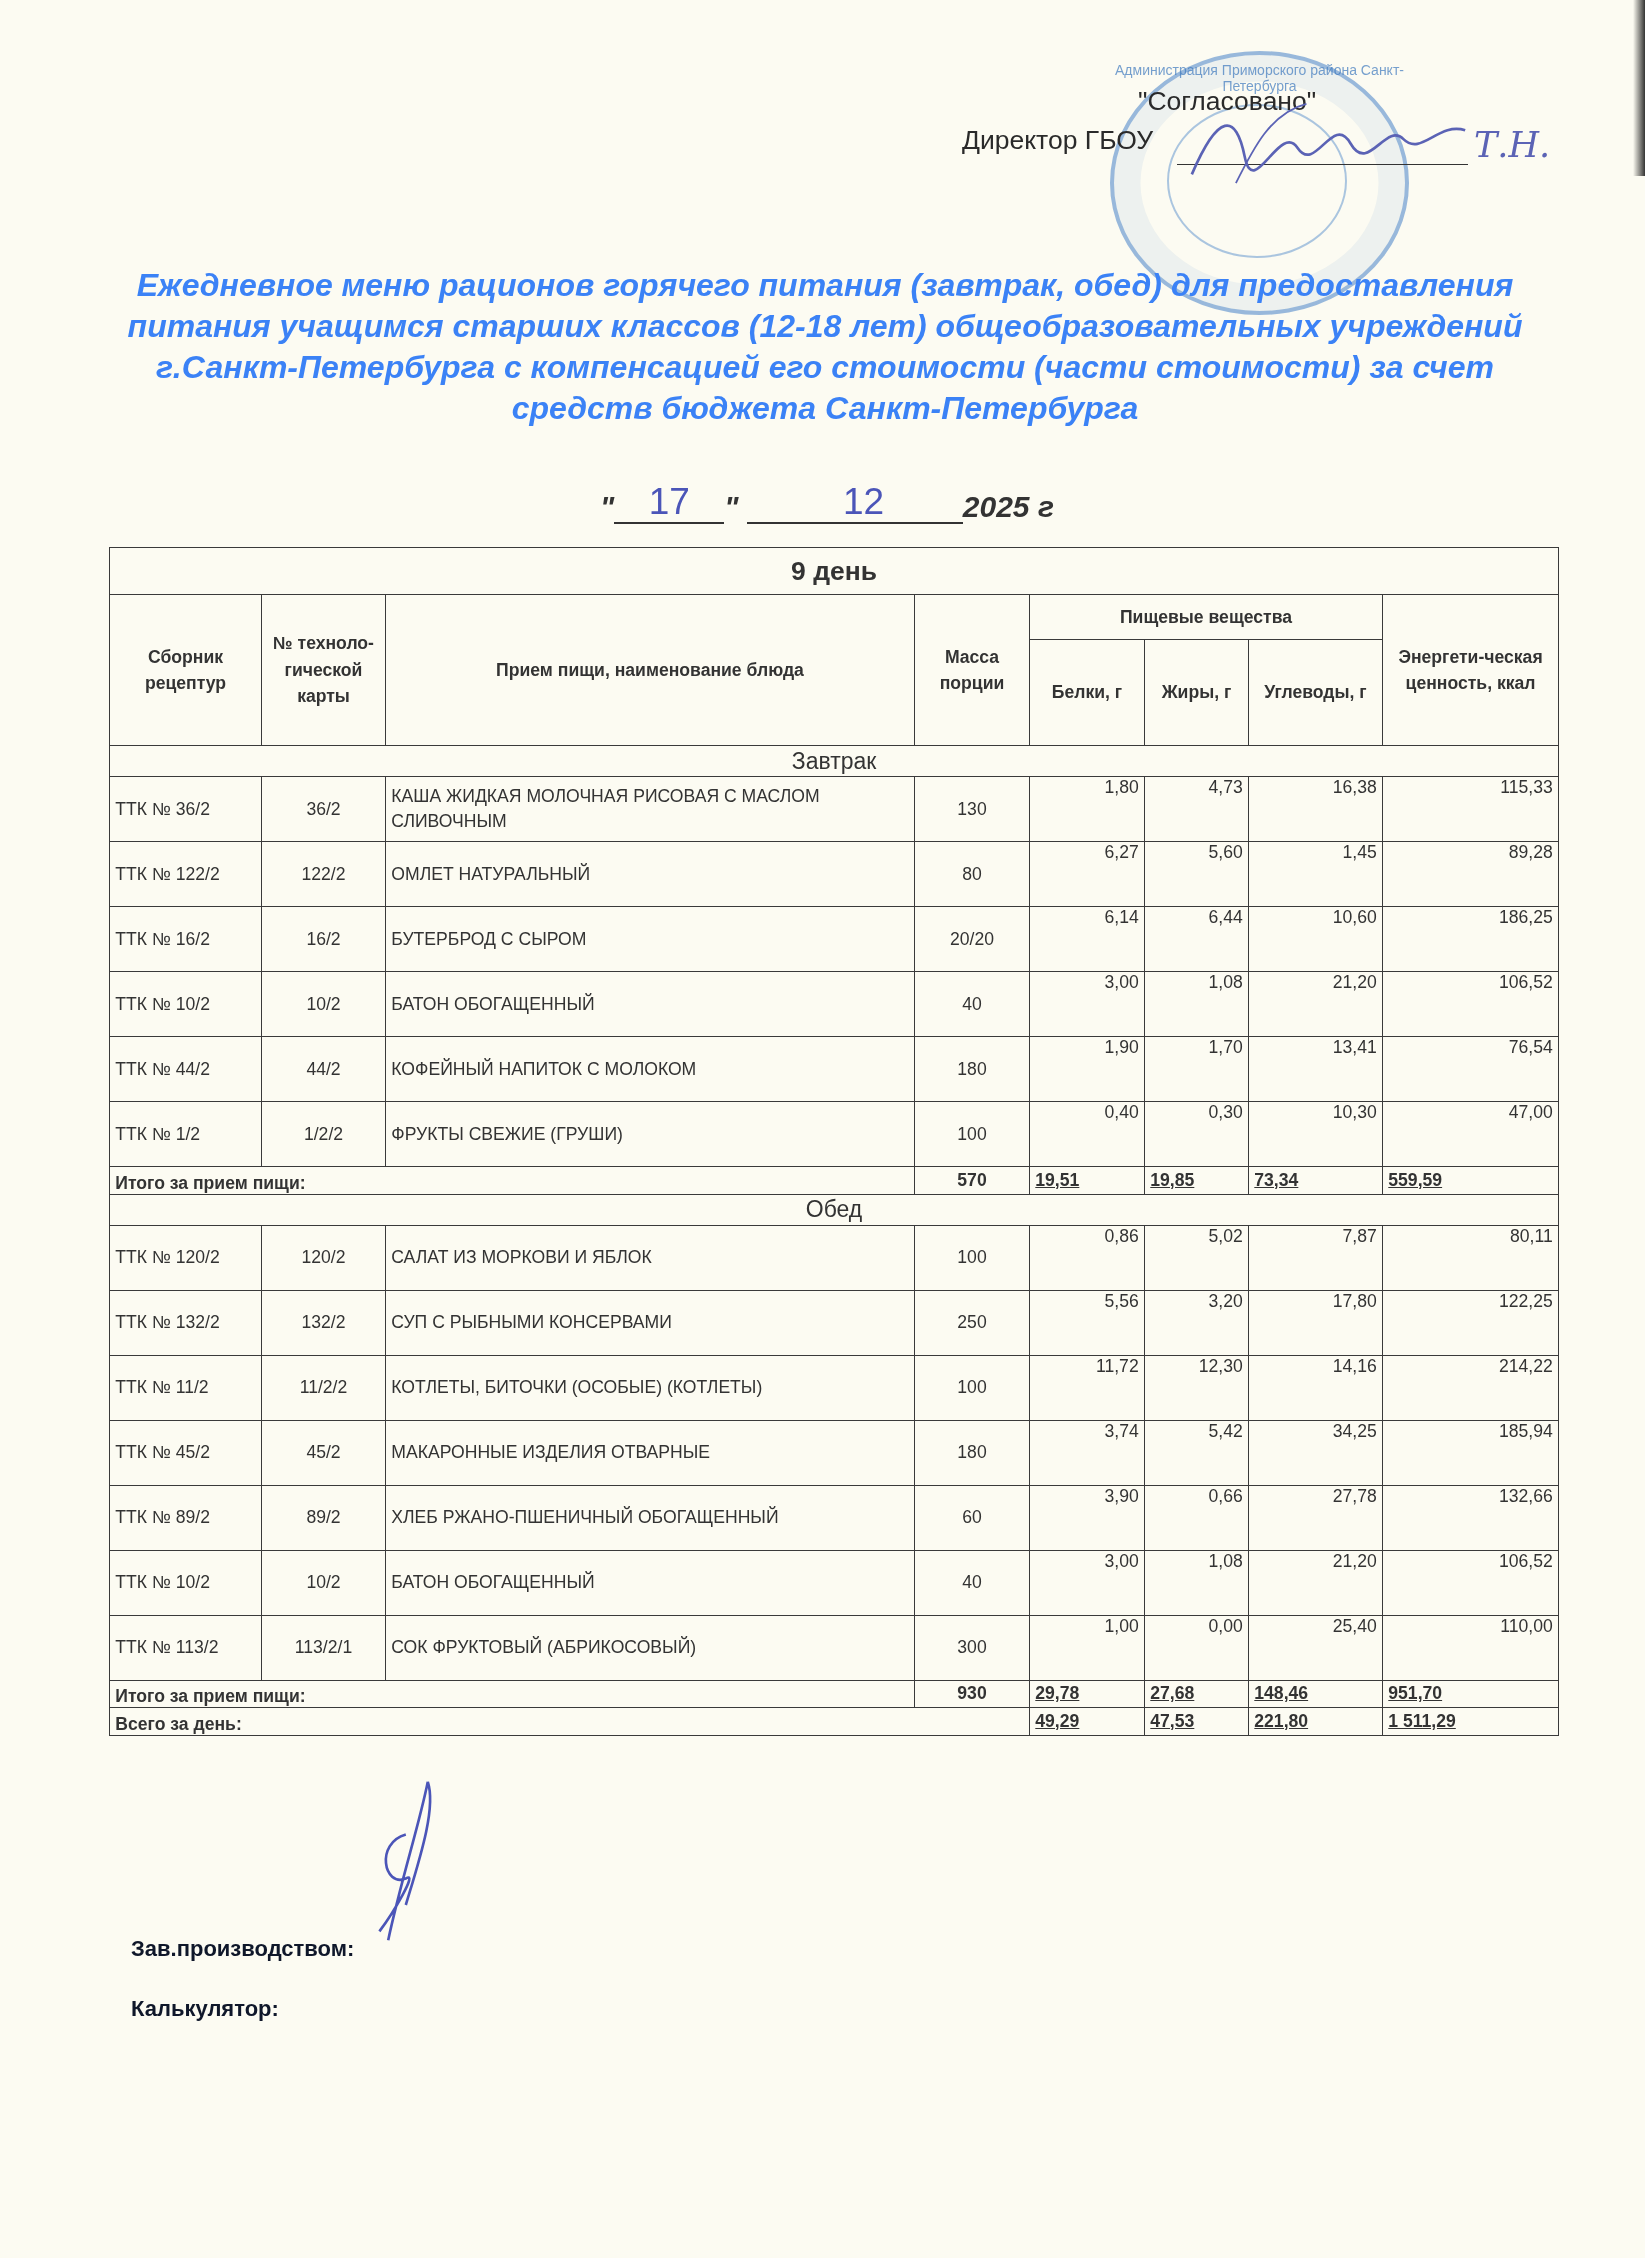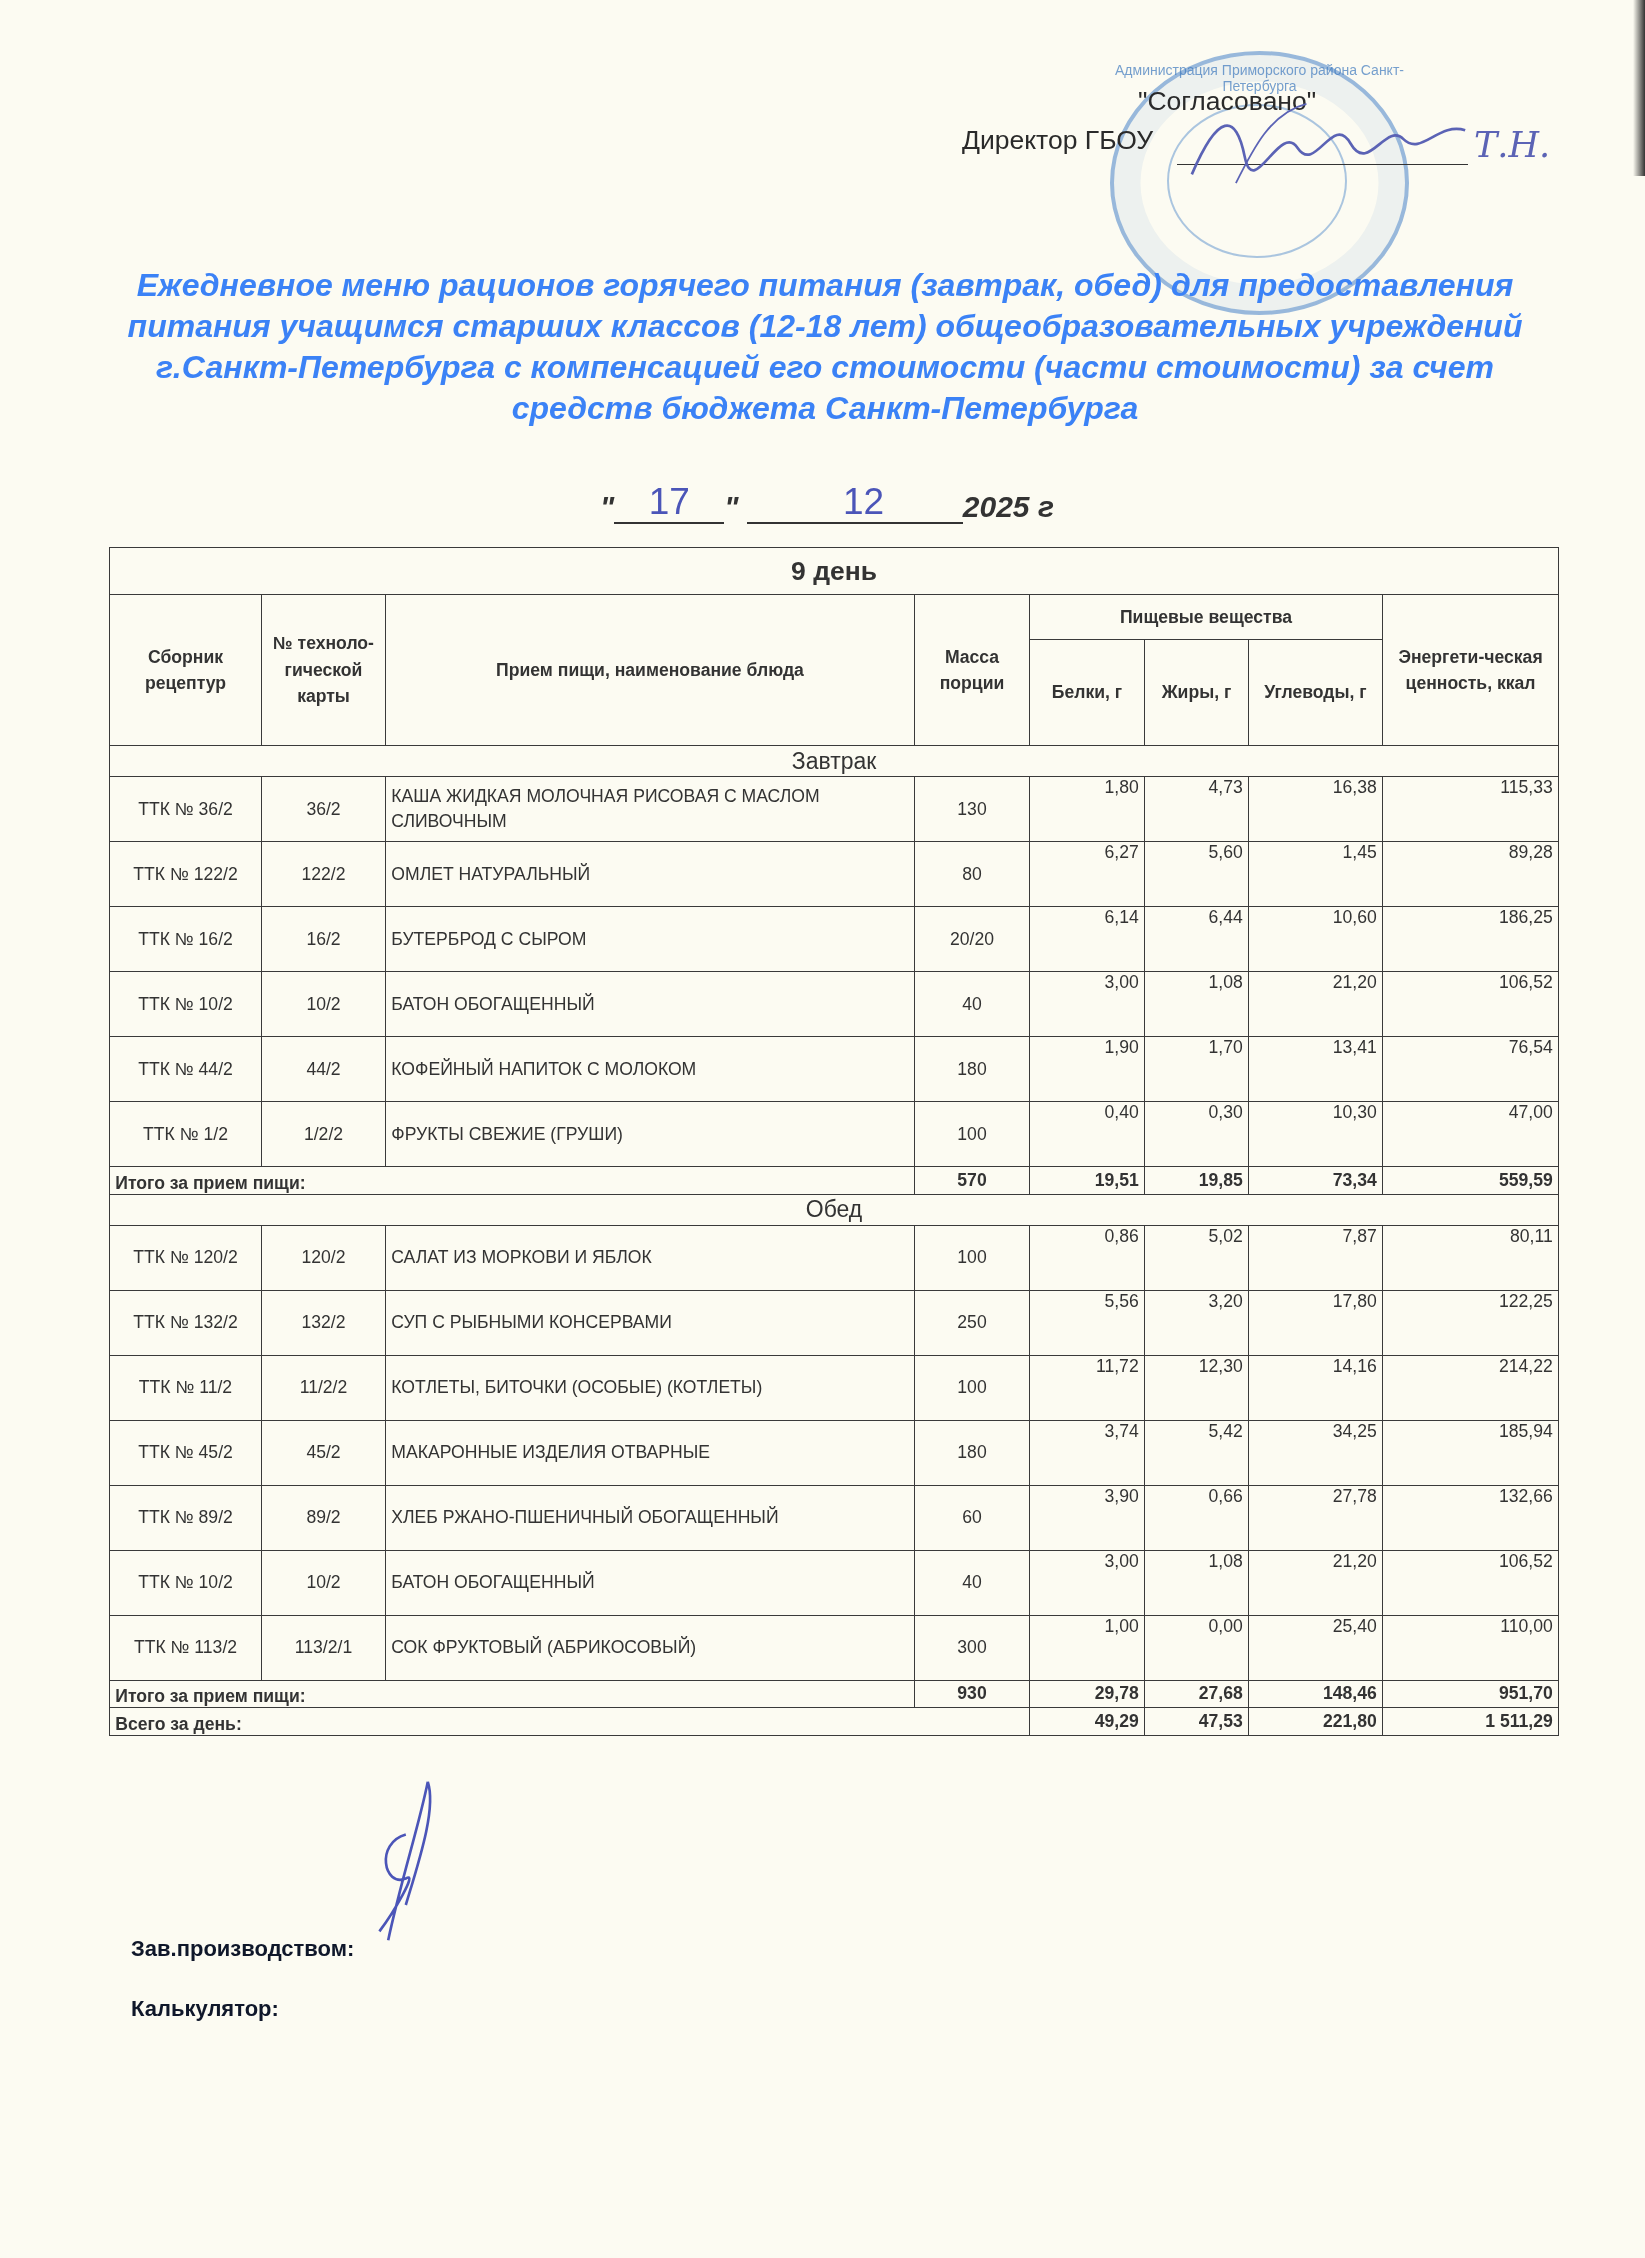--- a/index.html
+++ b/index.html
@@ -67,29 +67,29 @@
     border-collapse: collapse; table-layout: fixed;
     font-family: "Liberation Sans", sans-serif; font-size: 17.6px; color: #333;
   }
   table.menu td, table.menu th {
     border: 1.8px solid #3a3a3a; padding: 0 5.3px; font-weight: normal;
   }
   table.menu th { text-align: center; line-height: 26.5px; font-weight: bold; }
   .day-cell { height: 46px; font-size: 26.5px !important; font-weight: bold !important; text-align: center; }
   .section-cell { height: 30px; font-size: 23px; font-weight: bold; text-align: center; }
   tr.item td { height: 64px; }
-  td.c-code { text-align: center; }
+  td.c-code { }
   td.c-num { text-align: center; }
   td.c-name { text-align: left; line-height: 25px; }
   td.c-mass { text-align: center; }
   td.c-val { text-align: right; vertical-align: top; padding-top: 14px; }
   td.c-val.last { vertical-align: top; }
   tr.total td { height: 26.5px; font-weight: bold; font-size: 17.6px; }
   tr.total td.t-label { text-align: left; vertical-align: bottom; }
-  tr.total td.t-val { text-align: right; }
+  tr.total td.t-val { text-align: left; text-decoration: underline; }
   tr.total td.t-mass { text-align: center; }
 
   .footer-label {
     position: absolute; left: 131px; font-size: 22px; font-weight: bold; color: #0f172a;
   }
   .sig-prod {
     position: absolute; left: 366px; top: 1773px; width: 106px; height: 176px;
   }
 </style>
 </head>

